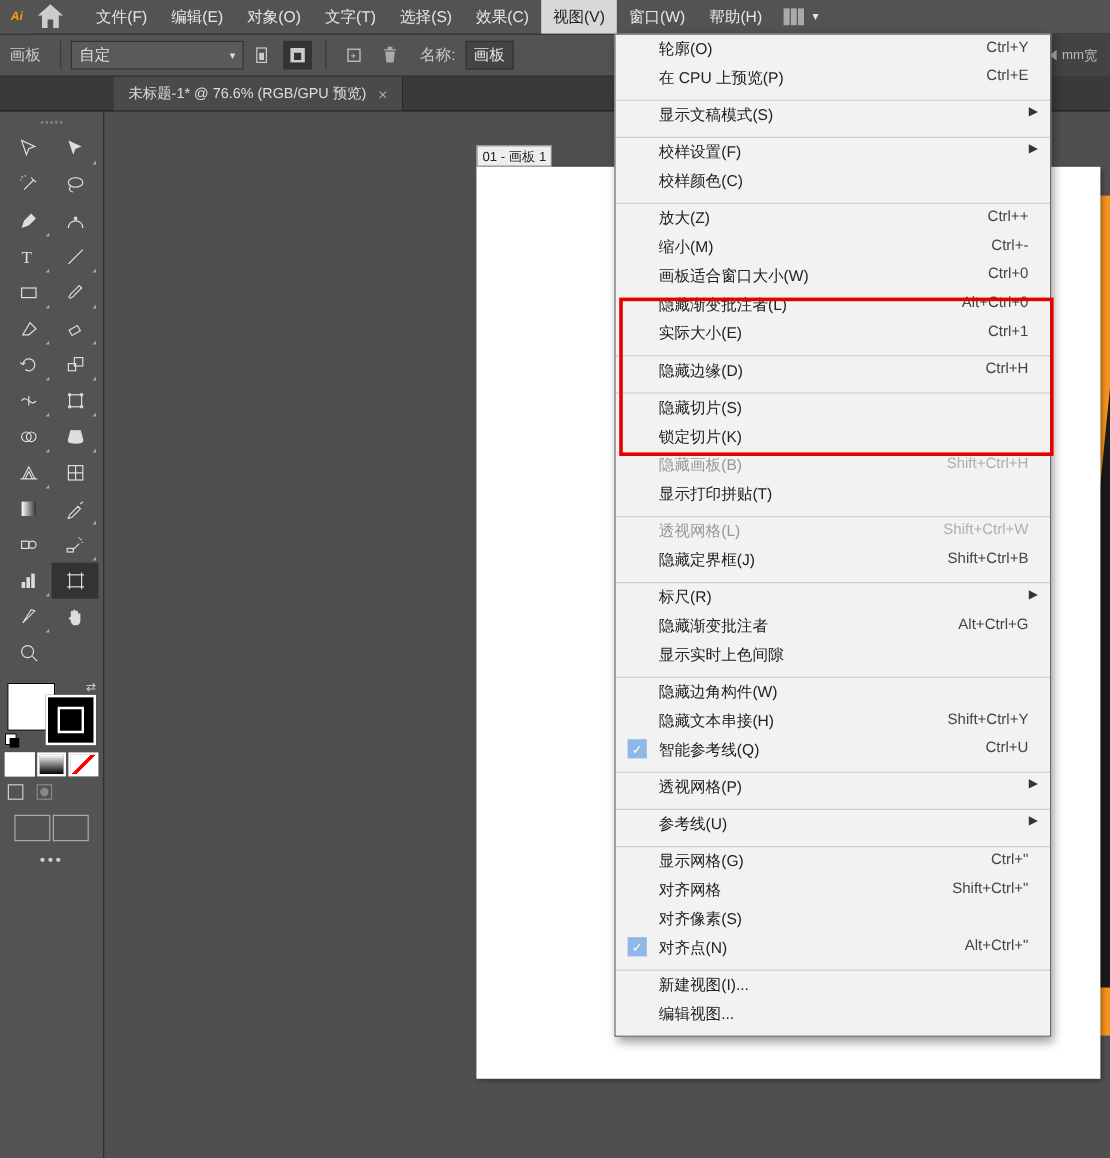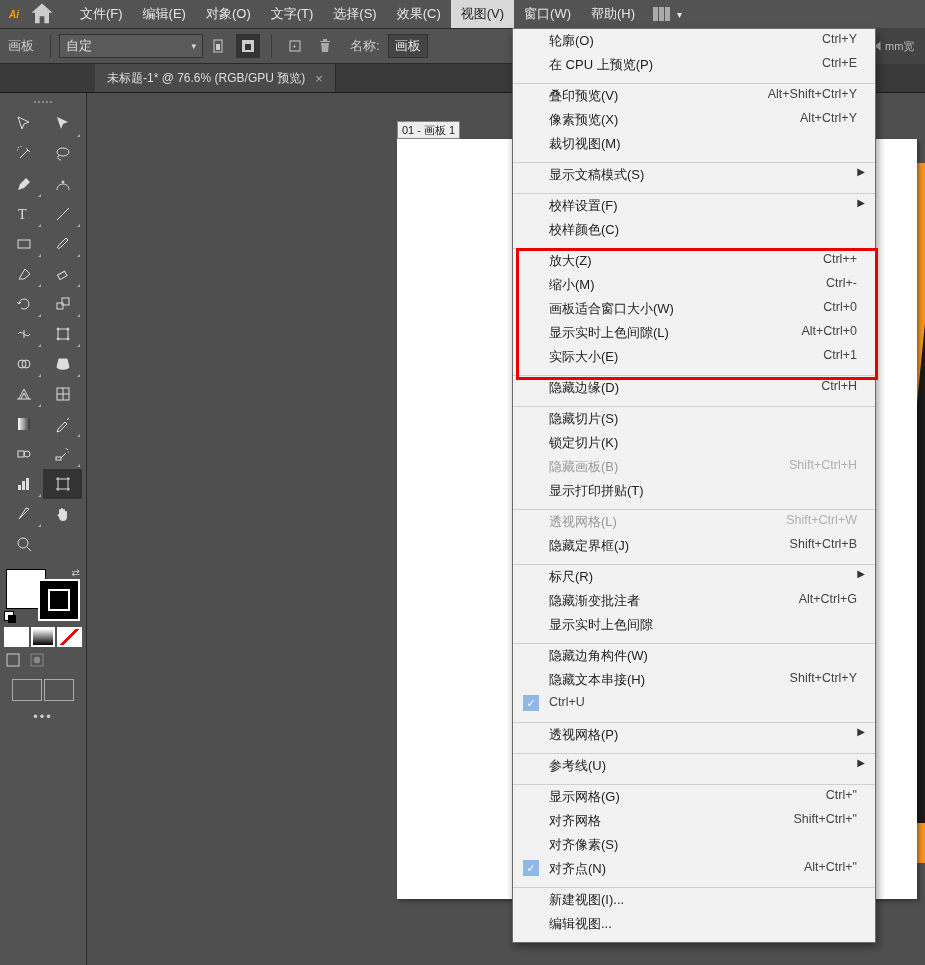--- a/index.html
+++ b/index.html
@@ -420,33 +420,20 @@
         <span class="lbl">轮廓(O)</span>
         <span class="sc">Ctrl+Y</span>
       </div>
       <div class="dd-item">
         <span class="lbl">在 CPU 上预览(P)</span>
         <span class="sc">Ctrl+E</span>
       </div>
     </div>
     <div class="dd-sec">
       <div class="dd-item">
-        <span class="lbl">叠印预览(V)</span>
-        <span class="sc">Alt+Shift+Ctrl+Y</span>
-      </div>
-      <div class="dd-item">
-        <span class="lbl">像素预览(X)</span>
-        <span class="sc">Alt+Ctrl+Y</span>
-      </div>
-      <div class="dd-item">
-        <span class="lbl">裁切视图(M)</span>
-      </div>
-    </div>
-    <div class="dd-sec">
-      <div class="dd-item">
         <span class="lbl">显示文稿模式(S)</span>
         <span class="arrow">▶</span>
       </div>
     </div>
     <div class="dd-sec">
       <div class="dd-item">
         <span class="lbl">校样设置(F)</span>
         <span class="arrow">▶</span>
       </div>
       <div class="dd-item">
@@ -460,21 +447,21 @@
       </div>
       <div class="dd-item">
         <span class="lbl">缩小(M)</span>
         <span class="sc">Ctrl+-</span>
       </div>
       <div class="dd-item">
         <span class="lbl">画板适合窗口大小(W)</span>
         <span class="sc">Ctrl+0</span>
       </div>
       <div class="dd-item">
-        <span class="lbl">显示实时上色间隙(L)</span>
+        <span class="lbl">隐藏渐变批注者(L)</span>
         <span class="sc">Alt+Ctrl+0</span>
       </div>
       <div class="dd-item">
         <span class="lbl">实际大小(E)</span>
         <span class="sc">Ctrl+1</span>
       </div>
     </div>
     <div class="dd-sec">
       <div class="dd-item">
         <span class="lbl">隐藏边缘(D)</span>
@@ -522,20 +509,21 @@
     <div class="dd-sec">
       <div class="dd-item">
         <span class="lbl">隐藏边角构件(W)</span>
       </div>
       <div class="dd-item">
         <span class="lbl">隐藏文本串接(H)</span>
         <span class="sc">Shift+Ctrl+Y</span>
       </div>
       <div class="dd-item">
         <span class="check">✓</span>
+        <span class="lbl">智能参考线(Q)</span>
         <span class="sc">Ctrl+U</span>
       </div>
     </div>
     <div class="dd-sec">
       <div class="dd-item">
         <span class="lbl">透视网格(P)</span>
         <span class="arrow">▶</span>
       </div>
     </div>
     <div class="dd-sec">

